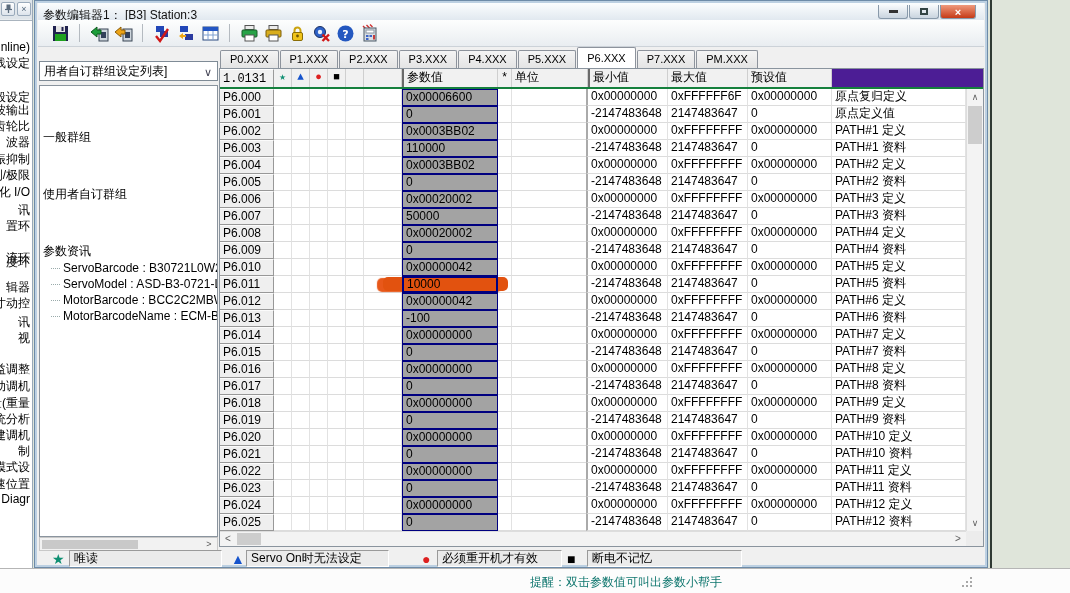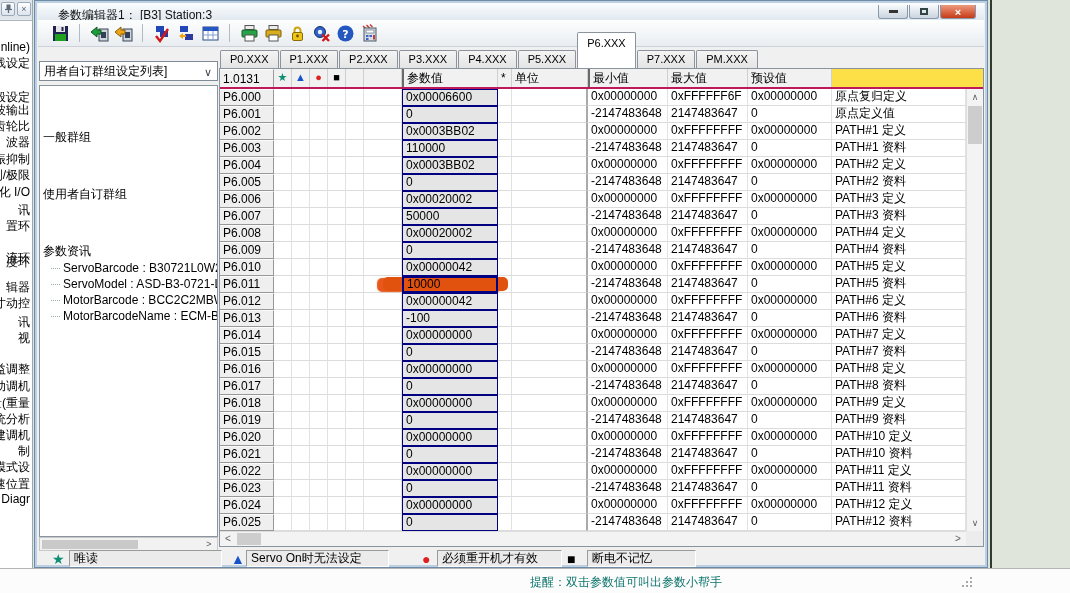--- a/index.html
+++ b/index.html
@@ -9,21 +9,21 @@
 
   
   #dock-strip { position:absolute; left:0; top:0; width:33px; height:568px; background:#e8ecef; border-right:1px solid #98a8b8; }
   #dock-titlebar { height:19px; display:flex; gap:2px; padding:2px 1px; background:#dfe5ea; }
   .mini-btn { width:14px; height:14px; border:1px solid #9aaabb; border-radius:2px; background:linear-gradient(#ffffff,#dde4ec); display:flex; align-items:center; justify-content:center; font-size:9px; color:#566a7e; }
   #dock-body { position:absolute; top:20px; left:0; right:0; bottom:0; background:#ffffff; border-top:1px solid #aab4be; overflow:hidden; }
   .frag { position:absolute; right:2px; white-space:nowrap; line-height:13px; }
 
   
   #child-window { position:absolute; left:34px; top:0; width:954px; height:568px; background:#f0f0f0; border:1px solid #6d8ba8; box-shadow:inset 0 0 0 2px #bcd0e2; }
-  .titlebar { position:absolute; left:3px; right:3px; top:2px; height:25px; background:linear-gradient(#fbfdfe,#d5dfe9); display:flex; align-items:center; padding-left:20px; }
+  .titlebar { position:absolute; left:3px; right:3px; top:2px; height:25px; background:linear-gradient(#fbfdfe,#d5dfe9); display:flex; align-items:center; padding-left:5px; }
   .title-text { font-size:12px; color:#111; white-space:nowrap; }
   .win-btns { position:absolute; right:8px; top:2px; display:flex; }
   .win-btn { width:30px; height:14px; margin-left:1px; border:1px solid #8899aa; border-top:none; border-radius:0 0 3px 3px; background:linear-gradient(#f8fafc,#c9d4df); display:flex; align-items:center; justify-content:center; }
   .win-btn.close { width:36px; background:linear-gradient(#ef9a7d,#c53a17); }
   .glyph-min { width:9px; height:3px; background:#333; }
   .glyph-rest { width:8px; height:7px; border:2px solid #344; }
   .glyph-x { color:#fff; font-weight:bold; font-size:11px; line-height:10px; }
 
   .toolbar { position:absolute; left:3px; right:3px; top:19px; height:27px; background:linear-gradient(#fdfefe,#e9edf1); border-bottom:1px solid #ccd2d8; display:flex; align-items:center; padding-left:10px; }
   .tb-btn { width:24px; height:24px; display:flex; align-items:center; justify-content:center; }
@@ -38,36 +38,36 @@
   .tree-item { height:17px; line-height:17px; white-space:nowrap;margin-top:40px; }
   .tree-leaf { height:16px; line-height:16px; white-space:nowrap; padding-left:8px; }
   .tree-leaf::before { content:""; display:inline-block; width:9px; border-top:1px dotted #9aa; vertical-align:middle; margin-right:3px; }
   .sb-hscroll { position:absolute; bottom:0; left:0; right:0; height:14px; background:#f2f2f2; border:1px solid #c8c8c8; }
   .sb-thumb { position:absolute; left:2px; top:2px; width:96px; height:9px; background:#c9c9c9; }
   .sb-right { position:absolute; right:1px; top:0; width:14px; height:12px; text-align:center; font-size:9px; color:#555; line-height:12px; }
 
   
   .tabstrip { position:absolute; left:185px; top:46px; right:5px; height:21px; display:flex; align-items:flex-end; }
   .tab { height:18px; padding:0 9px; margin-right:1px; border:1px solid #8d939c; border-bottom:none; border-radius:2px 2px 0 0; background:linear-gradient(#f4f4f4,#e4e4e4); font-size:11px; line-height:17px; }
-  .tab.active { height:36px; background:#fff; line-height:20px; position:relative; z-index:3; }
+  .tab.active { height:21px; background:#fff; line-height:20px; position:relative; z-index:3; }
 
   
   .tablewrap { position:absolute; left:184px; top:67px; right:3px; bottom:20px; background:#fff; border:1px solid #8a949e; overflow:hidden; }
   .grid { display:grid; grid-template-columns:54px 18px 18px 18px 18px 18px 38px 96px 14px 76px 80px 80px 84px minmax(0,1fr); }
-  .thead { height:20px; border-bottom:2px solid #be185d; background:#fde047; }
+  .thead { height:20px; border-bottom:2px solid #15803d; background:#4c1d95;font-family:Liberation Mono, monospace; }
   .hd { border-right:1px solid #cfcfcf; line-height:18px; padding-left:3px; white-space:pre; overflow:hidden; background:#f1f1f1; }
   .hd.iconcell { text-align:center; padding-left:0; font-size:11px; line-height:17px; }
   .hd.thick { border-left:2px solid #6a6a6a; }
   .hd.corner { border-right:1px solid #9a9a9a; border-top:1px solid #fff; }
   .tbody { position:absolute; top:20px; left:0; right:17px; bottom:15px; overflow:hidden; }
   .trow { height:17px; position:relative; }
   .c { line-height:15px; padding-left:3px; white-space:nowrap; overflow:hidden; }
   .c.name { background:#efefef; border-top:1px solid #fbfbfb; border-right:1px solid #989898; border-bottom:1px solid #989898; }
   .c.ic,.c.ic2,.c.st,.c.unit { background:#fff; border-right:1px solid #e2e2e2; border-bottom:1px solid #dcdcdc; }
-  .c.val { background:#e5e5e5; border:1px solid #000080; position:relative; z-index:2; }
+  .c.val { background:#a3a3a3; border:1px solid #000080; position:relative; z-index:2; }
   .c.min,.c.max,.c.def,.c.desc { background:#fff; border-right:1px solid #e2e2e2; border-bottom:1px solid #dcdcdc; }
   .c.min { border-left:2px solid #aaa; margin-left:-2px; }
   .trow.marked .c.val { background:transparent; border-width:2px; line-height:13px; }
   .trow.marked::before { content:""; position:absolute; left:163px; top:1px; width:125px; height:14px; background:#e2520f; border-radius:5px; box-shadow:-6px 1px 1px #e8581a; z-index:1; }
 
   .vscroll { position:absolute; top:20px; right:0; bottom:15px; width:17px; background:#f3f3f3; border-left:1px solid #ddd; }
   .vbtn { height:16px; text-align:center; font-size:9px; color:#606060; line-height:16px; }
   .vbtn.bottom { position:absolute; bottom:0; left:0; right:0; }
   .vthumb { position:absolute; top:17px; left:1px; right:1px; height:38px; background:#cdcdcd; }
   .hscroll { position:absolute; left:0; right:17px; bottom:0; height:15px; background:#f3f3f3; border-top:1px solid #ddd; }
@@ -727,21 +727,21 @@
     </div>
 
     <div class="legend">
         <span class="lg-icon" style="left: 13px; color: rgb(14, 143, 114);">★</span>
         <span class="lg-panel" style="left: 30px; width: 153px;">唯读</span>
         <span class="lg-icon" style="left: 192px; color: rgb(21, 83, 204);">▲</span>
         <span class="lg-panel" style="left: 207px; width: 143px;">Servo On时无法设定</span>
         <span class="lg-icon" style="left: 383px; color: rgb(221, 32, 32);">●</span>
         <span class="lg-panel" style="left: 398px; width: 125px;">必须重开机才有效</span>
         <span class="lg-icon" style="left: 528px; color: rgb(0, 0, 0);">■</span>
-        <span class="lg-panel" style="left: 548px; width: 109px;">断电不记忆</span>
+        <span class="lg-panel" style="left: 548px; width: 155px;">断电不记忆</span>
       </div>
   </div>
 
   <div id="right-edge-line"></div>
 
   <div id="statusbar">
     <span class="sb-reminder">提醒：双击参数值可叫出参数小帮手</span>
     <span class="sb-grip">
       <i style="left:8px;top:0"></i>
         <i style="left:4px;top:4px"></i>

